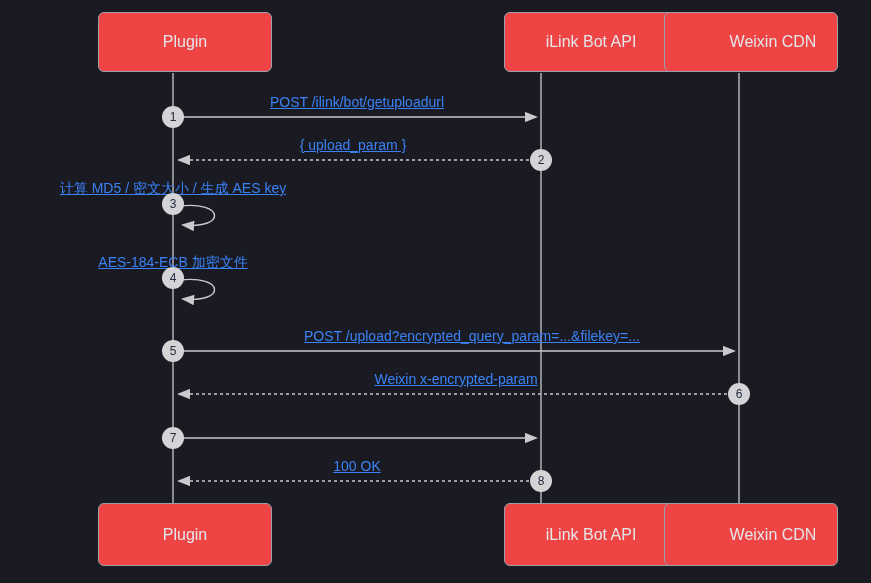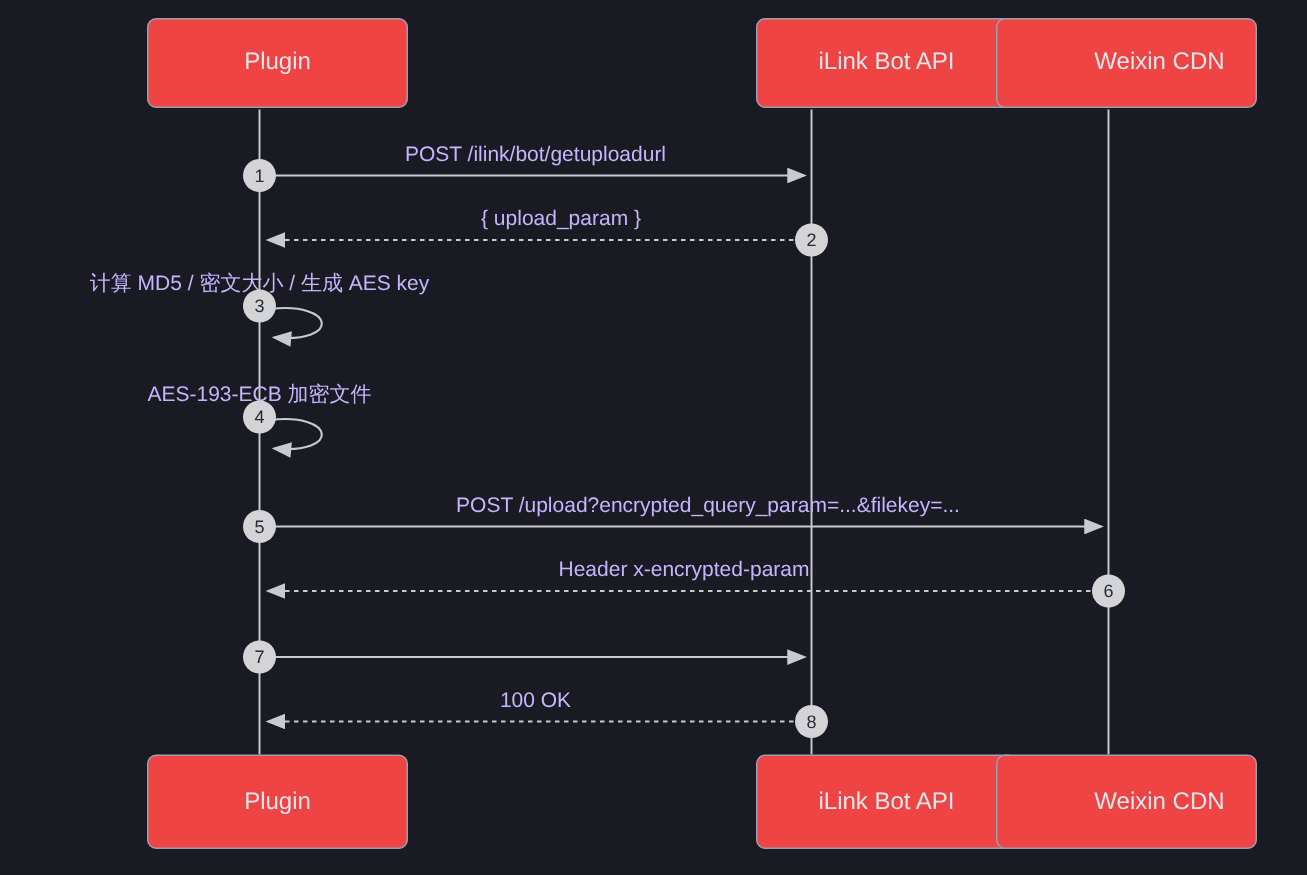--- a/index.html
+++ b/index.html
@@ -33,23 +33,24 @@
   }
   .actor.a-plugin   { left: 98px; }
   .actor.a-ilink    { left: 484px; margin-left: 20px; }
   .actor.a-weixin   { left: 664px; padding-left: 44px; }
   .actor.top        { top: 12px; }
   .actor.bottom     { top: 503px; height: 63px; }
   .msg-label {
     position: absolute;
     transform: translateX(-50%);
     white-space: nowrap;
-    color: #c4b5fd;
+    color: #3b82f6;
     font-size: 14px;
     z-index: 2;
+    text-decoration: underline;
   }
   .num-badge {
     position: absolute;
     width: 22px;
     height: 22px;
     border-radius: 50%;
     background: #d4d4d6;
     color: #252b3d;
     font-size: 12px;
     display: flex;
@@ -62,21 +63,21 @@
   .n1 { left: 173px; top: 117px; }
   .n2 { left: 541px; top: 160px; }
   .n3 { left: 173px; top: 204px; }
   .n4 { left: 173px; top: 278px; }
   .n5 { left: 173px; top: 351px; }
   .n6 { left: 739px; top: 394px; }
   .n7 { left: 173px; top: 438px; }
   .n8 { left: 541px; top: 481px; }
   
   .l1 { left: 357px; top: 94px; }
-  .l2 { left: 374px; top: 137px; }
+  .l2 { left: 353px; top: 137px; }
   .l3 { left: 173px; top: 180px; text-align: right; }
   .l4 { left: 173px; top: 254px; }
   .l5 { left: 472px; top: 328px; }
   .l6 { left: 456px; top: 371px; }
   .l7 { left: 357px; top: 415px; }
   .l8 { left: 357px; top: 458px; }
 </style>
 </head>
 <body>
 
@@ -114,23 +115,23 @@
   <div class="actor top a-ilink">iLink Bot API</div>
   <div class="actor top a-weixin">Weixin CDN</div>
 
   <div class="actor bottom a-plugin">Plugin</div>
   <div class="actor bottom a-ilink">iLink Bot API</div>
   <div class="actor bottom a-weixin">Weixin CDN</div>
 
   <div class="msg-label l1">POST /ilink/bot/getuploadurl</div>
   <div class="msg-label l2">{ upload_param }</div>
   <div class="msg-label l3">计算 MD5 / 密文大小 / 生成 AES key</div>
-  <div class="msg-label l4">AES-193-ECB 加密文件</div>
+  <div class="msg-label l4">AES-184-ECB 加密文件</div>
   <div class="msg-label l5">POST /upload?encrypted_query_param=...&amp;filekey=...</div>
-  <div class="msg-label l6">Header x-encrypted-param</div>
+  <div class="msg-label l6">Weixin x-encrypted-param</div>
   <div class="msg-label l8">100 OK</div>
 
   <div class="num-badge n1">1</div>
   <div class="num-badge n2">2</div>
   <div class="num-badge n3">3</div>
   <div class="num-badge n4">4</div>
   <div class="num-badge n5">5</div>
   <div class="num-badge n6">6</div>
   <div class="num-badge n7">7</div>
   <div class="num-badge n8">8</div>

